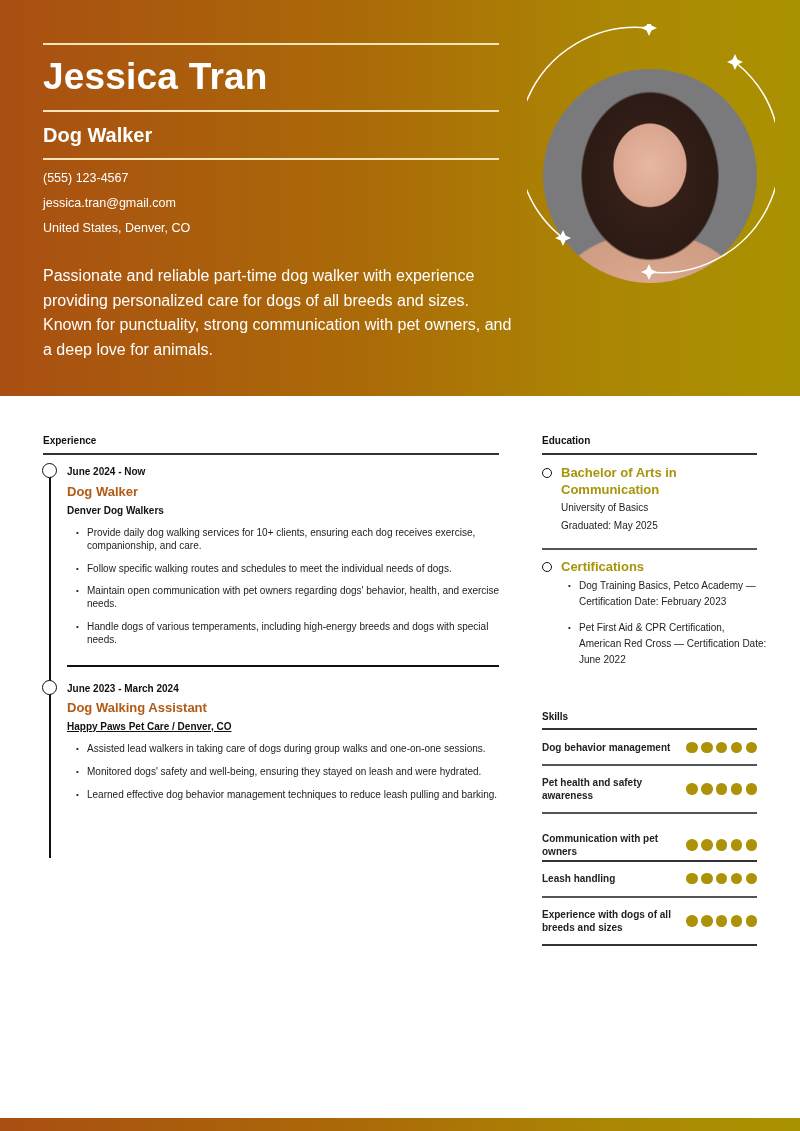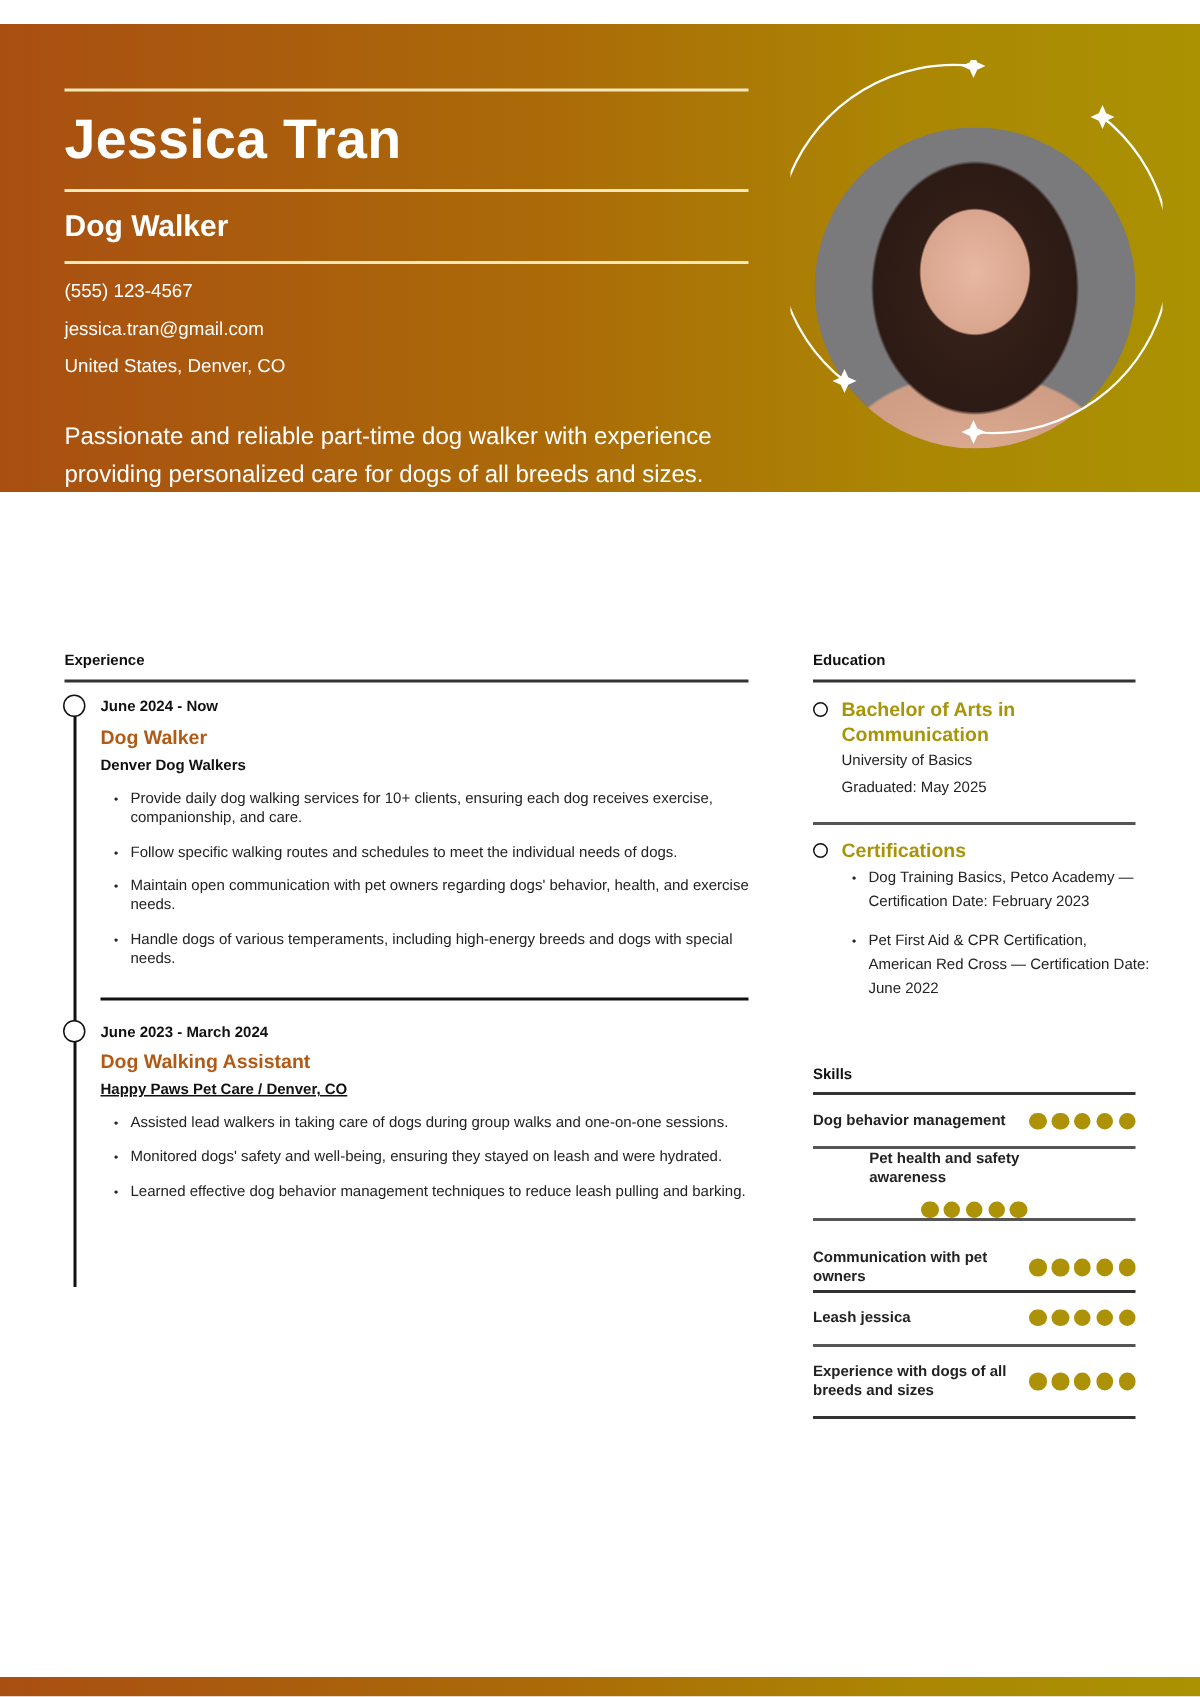--- a/index.html
+++ b/index.html
@@ -1,20 +1,20 @@
 <!DOCTYPE html>
 <html><head>
 <meta charset="utf-8">
 <style>
   * { box-sizing: border-box; margin: 0; padding: 0; }
   html, body { width: 800px; height: 1131px; background: #ffffff; }
   body { position: relative; font-family: "Liberation Sans", "DejaVu Sans", sans-serif; color: #1a1a1a; overflow: hidden; }
 
   .header {
-    position: absolute; left: 0; top: 16px; width: 800px; height: 312px;
+    position: absolute; left: 0; top: 0; width: 800px; height: 396px;
     background: linear-gradient(90deg, #a94f12 0%, #ab6a08 45%, #ab8604 75%, #aa9202 100%);
   }
   .hline { position: absolute; left: 43px; width: 456px; height: 2px; background: #f6e7b8; }
   .name { position: absolute; left: 43px; top: 56px; font-size: 37px; font-weight: bold; color: #fff; letter-spacing: 0.2px; }
   .title { position: absolute; left: 43px; top: 124px; font-size: 20px; font-weight: bold; color: #fff; }
   .contact { position: absolute; left: 43px; font-size: 12.5px; color: #fff; }
   .summary { position: absolute; left: 43px; top: 264px; width: 470px; font-size: 16px; line-height: 24.5px; color: #fff; }
 
   .photo-wrap { position: absolute; left: 527px; top: 24px; width: 248px; height: 260px; }
   .photo {
@@ -135,21 +135,21 @@
   <span class="dots">
       <i class="dot"></i>
       <i class="dot"></i>
       <i class="dot"></i>
       <i class="dot"></i>
       <i class="dot"></i>
     </span>
 </div>
 <div class="rule-light" style="left:542px; top:764px; width:215px;"></div>
 
-<div class="skill-row" style="top:766px; height:46px;flex-direction:column;">
+<div class="skill-row" style="top:766px; height:46px;">
   <span class="skill-name">Pet health and safety awareness</span>
   <span class="dots">
       <i class="dot"></i>
       <i class="dot"></i>
       <i class="dot"></i>
       <i class="dot"></i>
       <i class="dot"></i>
     </span>
 </div>
 <div class="rule-light" style="left:542px; top:812px; width:215px;"></div>
@@ -160,21 +160,21 @@
       <i class="dot"></i>
       <i class="dot"></i>
       <i class="dot"></i>
       <i class="dot"></i>
       <i class="dot"></i>
     </span>
 </div>
 <div class="rule" style="left:542px; top:860px; width:215px;"></div>
 
 <div class="skill-row" style="top:862px; height:33px;">
-  <span class="skill-name">Leash jessica</span>
+  <span class="skill-name">Leash handling</span>
   <span class="dots">
       <i class="dot"></i>
       <i class="dot"></i>
       <i class="dot"></i>
       <i class="dot"></i>
       <i class="dot"></i>
     </span>
 </div>
 <div class="rule-light" style="left:542px; top:896px; width:215px;"></div>
 

